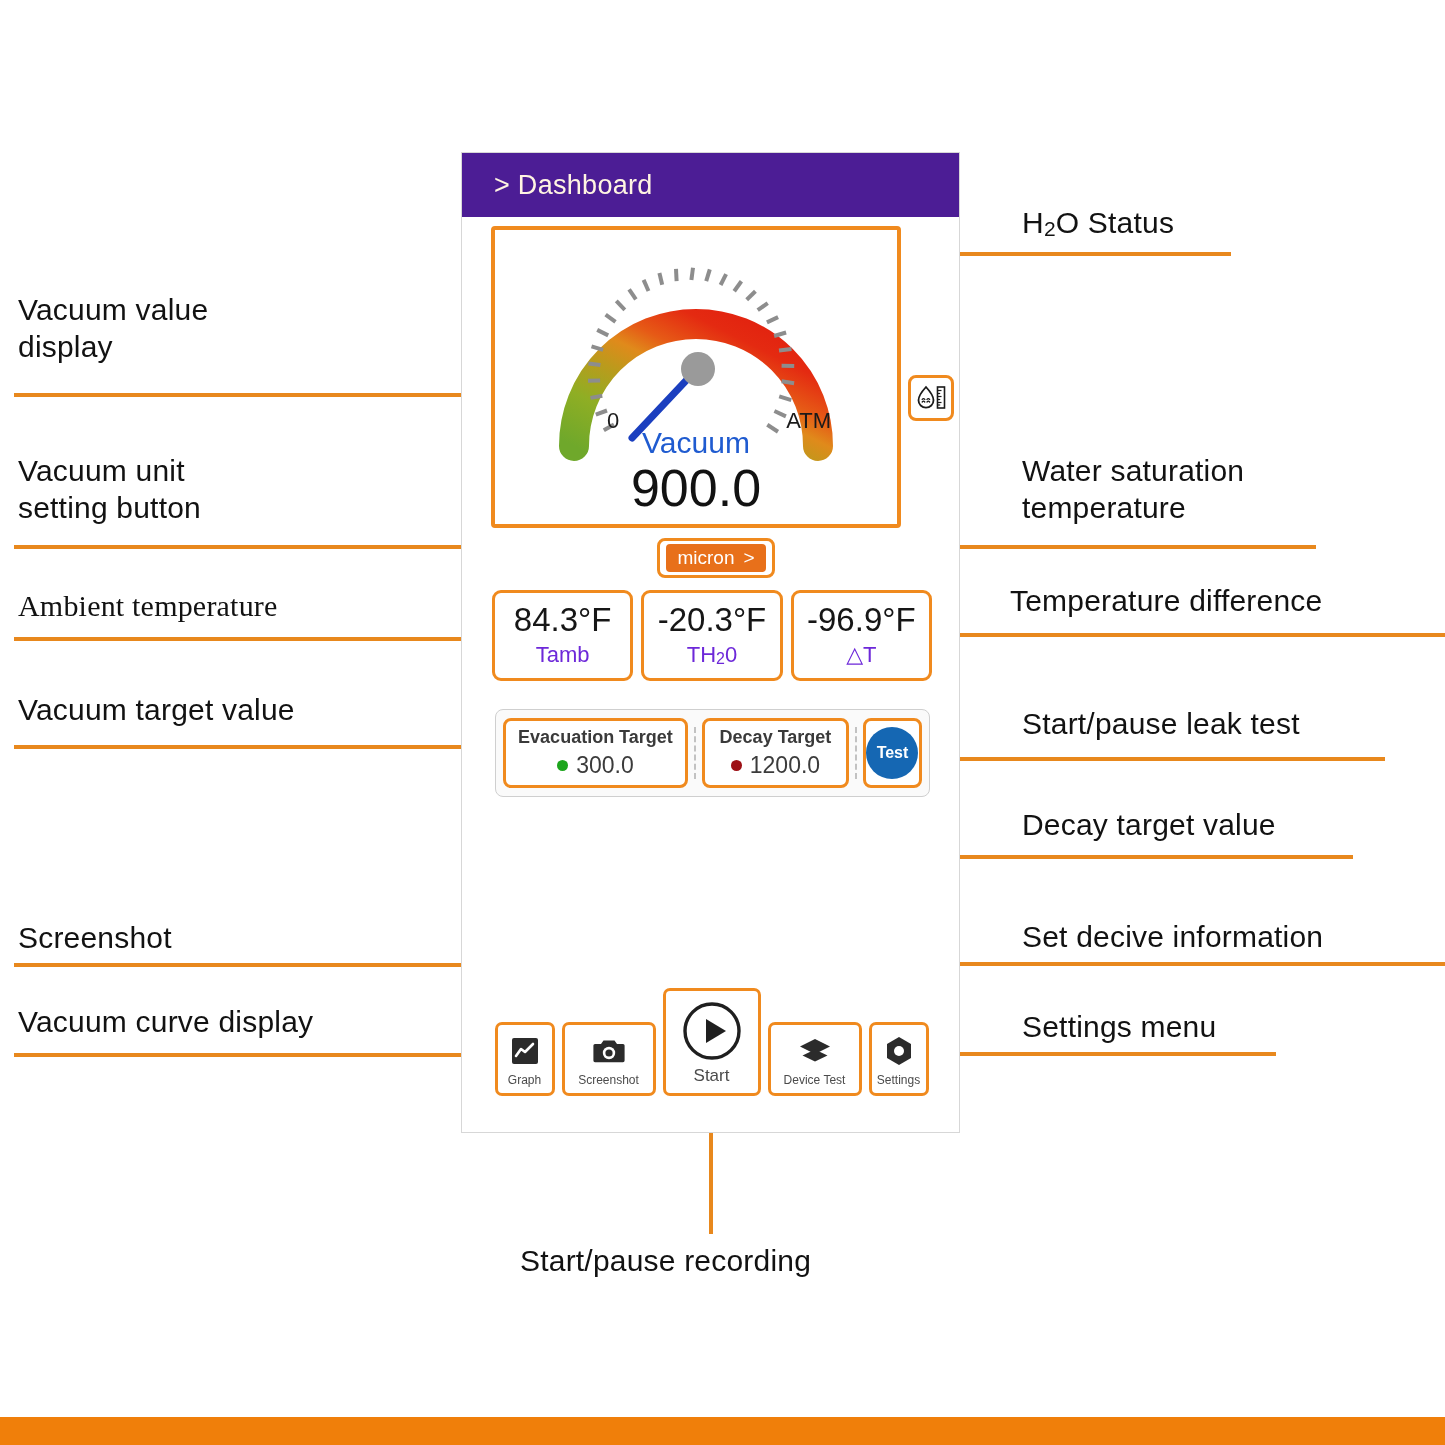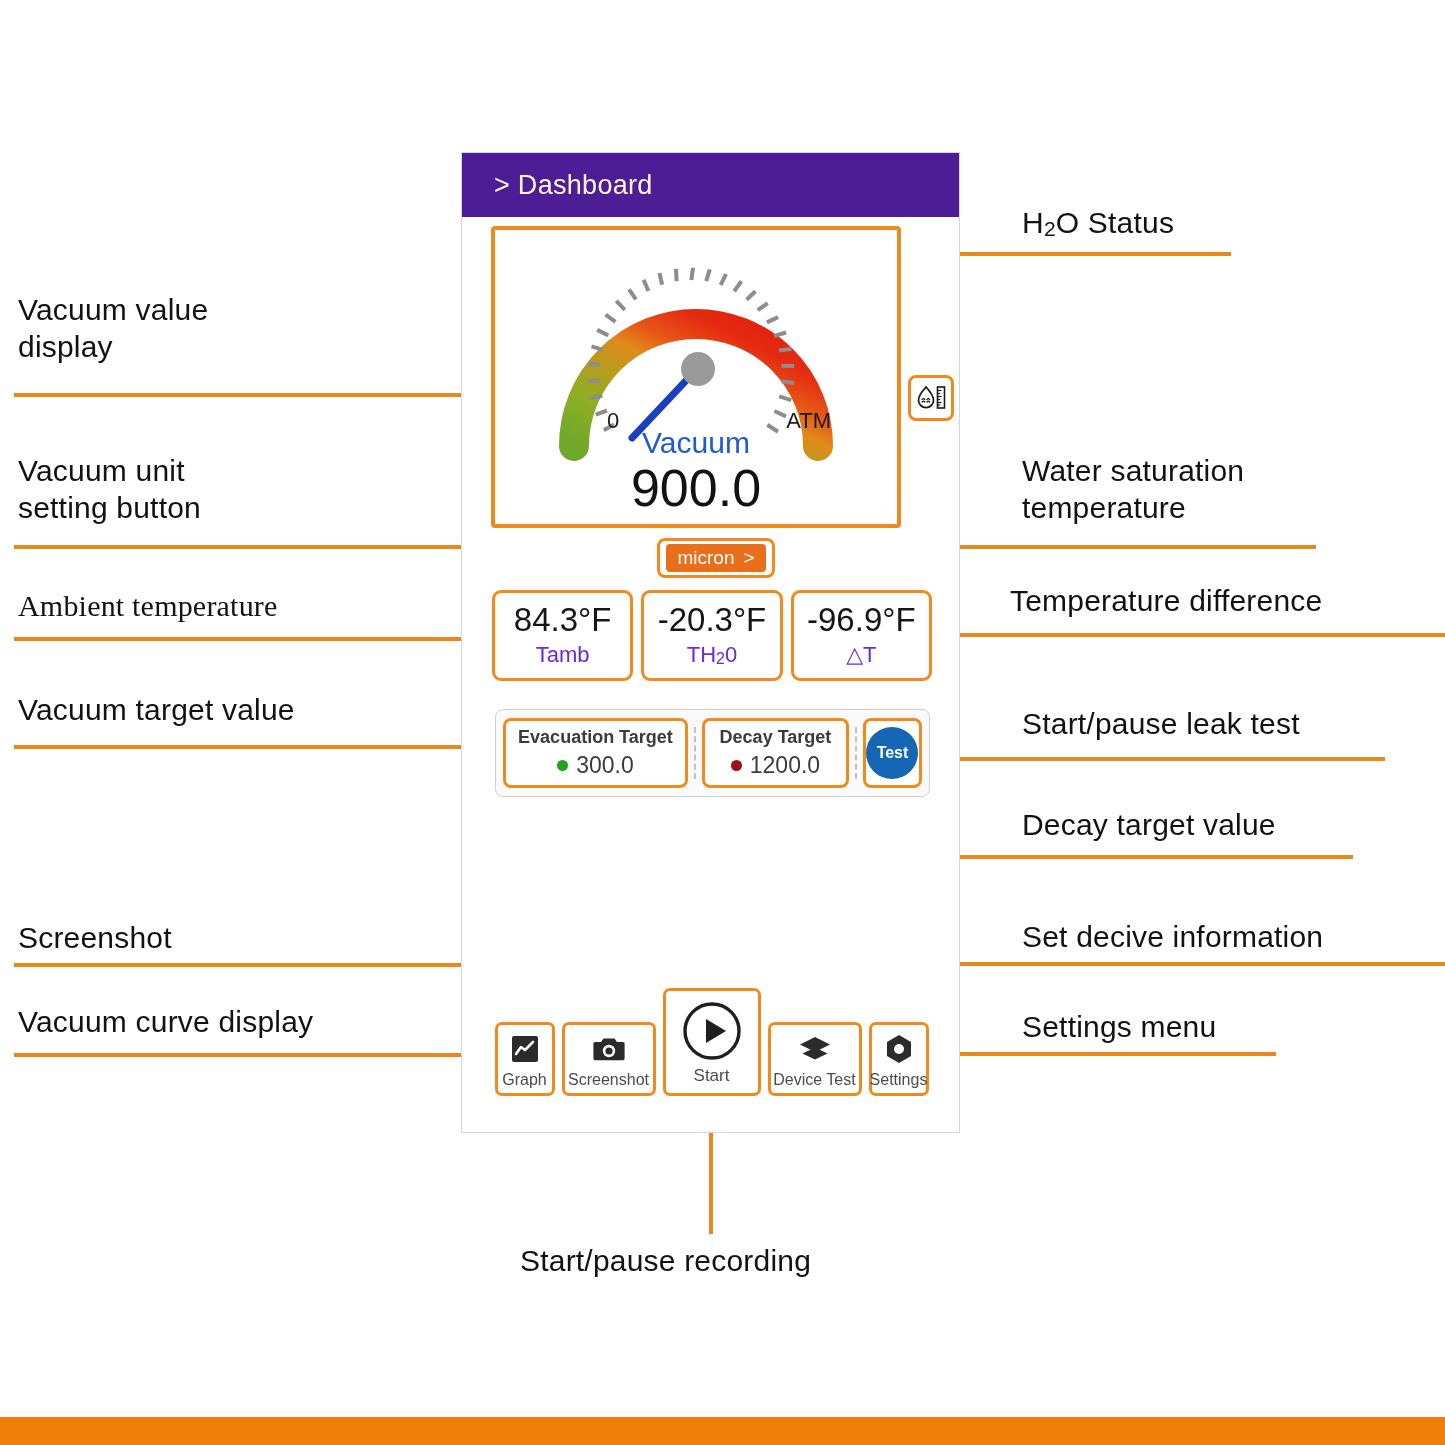--- a/index.html
+++ b/index.html
@@ -131,21 +131,21 @@
     border:3px solid #F08A1E;border-radius:7px;background:#fff;
     box-sizing:border-box;
     display:flex;flex-direction:column;align-items:center;justify-content:center;
     padding:6px 5px 4px;
   }
   .tb-small{width:60px;height:74px;}
   .tb-medium{width:94px;height:74px;}
   .tb-start{width:98px;height:108px;}
   .tb-icon{display:flex;align-items:center;justify-content:center;height:36px;}
   .tb-start .tb-icon{height:62px;}
-  .tb-label{font-size:16px;color:#4b4b4b;margin-top:4px;white-space:nowrap;}
+  .tb-label{font-size:12px;color:#4b4b4b;margin-top:4px;white-space:nowrap;}
   .tb-start .tb-label{font-size:17px;}
 
   
   .anno{position:absolute;font-size:30px;color:#121212;line-height:1.22;letter-spacing:.2px;}
   .anno.left{text-align:left;}
   .anno.right{text-align:left;}
   .anno .sub{font-size:21px;vertical-align:-3px;}
 
   .rule{position:absolute;background:#E8881D;height:4px;}
   .vrule{position:absolute;background:#E8881D;width:4px;}

